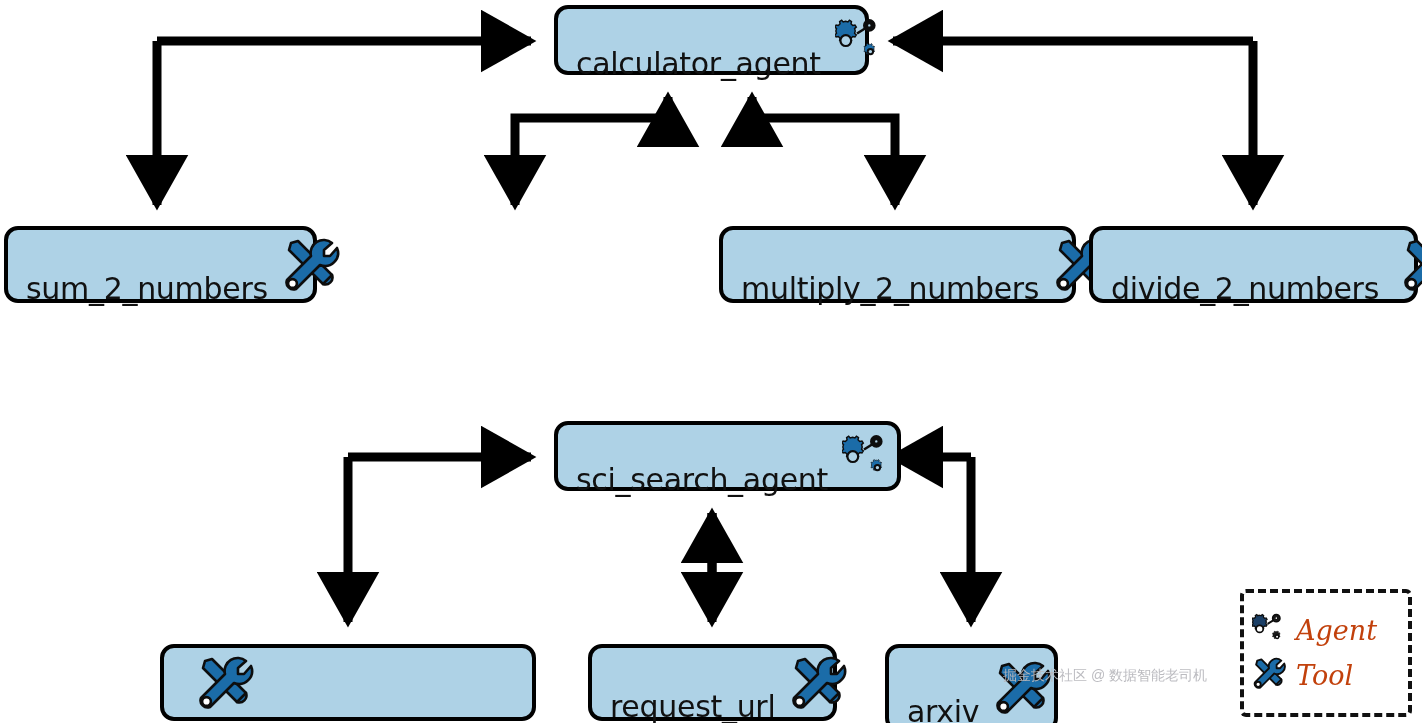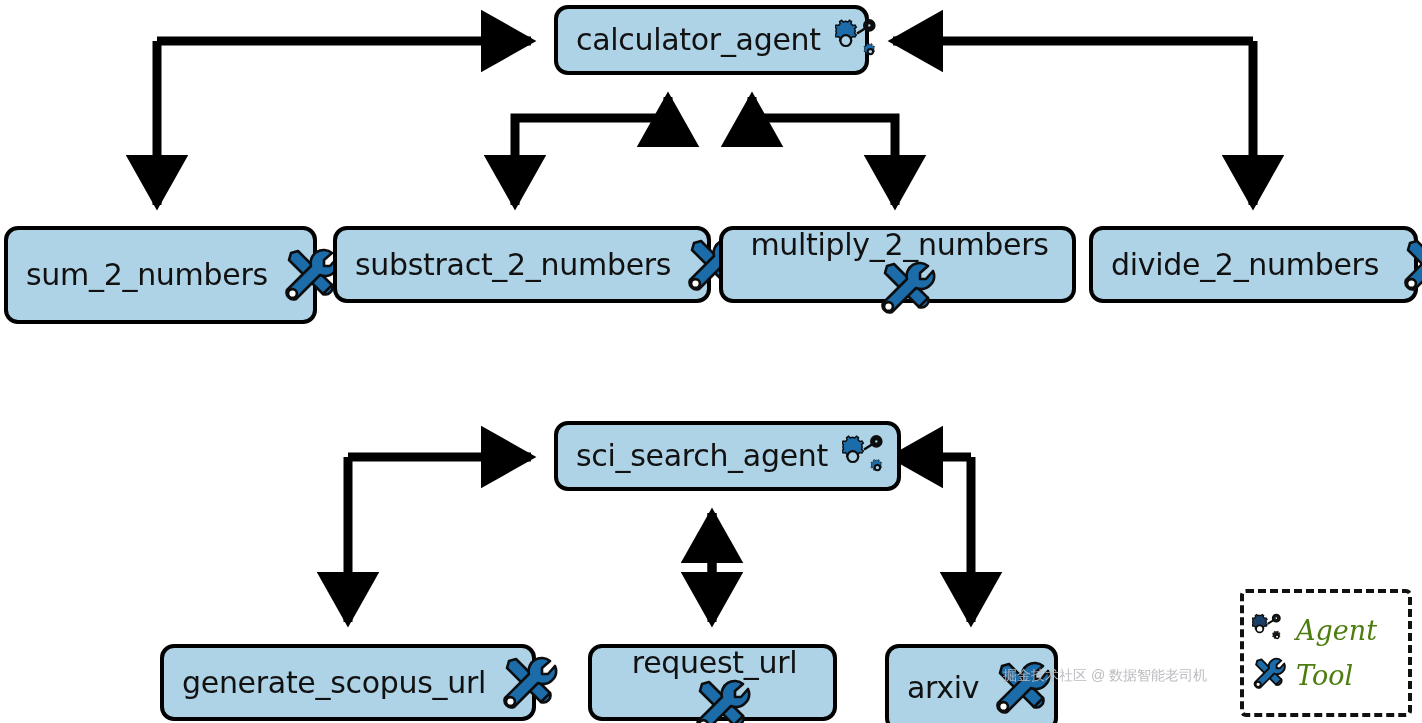--- a/index.html
+++ b/index.html
@@ -31,20 +31,21 @@
     padding: 0 14px 0 18px;
     z-index: 5;
   }
   .node .node-label {
     font-family: "DejaVu Sans", sans-serif;
     font-size: 30px;
     line-height: 1;
     color: #111111;
     white-space: nowrap;
     letter-spacing: -0.3px;
+    margin-top: 48px;
   }
   .node.agent .node-label { font-size: 30px; }
   .node .node-icon {
     flex: 0 0 auto;
     display: flex;
     align-items: center;
     justify-content: center;
     margin-left: 14px;
   }
   
@@ -76,21 +77,21 @@
   }
   .legend-row {
     display: flex;
     align-items: center;
     gap: 10px;
   }
   .legend-row .legend-label {
     font-family: "DejaVu Serif", serif;
     font-style: italic;
     font-size: 27px;
-    color: #4d7c0f;
+    color: #c2410c;
     line-height: 1;
   }
   
   #watermark {
     position: absolute;
     left: 1003px;
     top: 667px;
     font-family: Liberation Sans, sans-serif;
     font-size: 14px;
     color: #b8b8bd;
@@ -150,49 +151,36 @@
         <circle cx="35.4" cy="34.6" r="2.7" fill="#aed2e6" stroke="#0d0d0d" stroke-width="2"></circle>
         <g stroke="#0d0d0d" stroke-width="2.2" fill="#0d0d0d">
           <circle cx="34.3" cy="8.4" r="5.2"></circle>
         </g>
         <circle cx="34.3" cy="8.4" r="2.0" fill="#aed2e6" stroke="#0d0d0d" stroke-width="1.6"></circle>
         <path d="M22,16.5 L30,11.5" stroke="#0d0d0d" stroke-width="2.6" fill="none"></path>
       </svg>
     </span>
   </div>
 
-  <div class="node tool" style="left:4px; top:226px; width:313px; height:98px;">
+  <div class="node tool" style="left:4px; top:226px; width:313px; height:77px;">
     <span class="node-label">sum_2_numbers</span>
     <span class="node-icon">
       <svg width="58" height="56" viewBox="0 0 58 56" xmlns="http://www.w3.org/2000/svg">
         <g stroke="#0d0d0d" stroke-width="2.6" stroke-linejoin="round" stroke-linecap="round">
           <path d="M9,6 L16,4 L50,38 a7,7 0 0 1 -9,9 L7,13 z" fill="#1b6ca8"></path>
           <path d="M41,47 L50,38" fill="none"></path>
           <path d="M50,6 L42,13 l0,6 l6,0 l7,-8 a13,13 0 0 1 -17,17 L14,52 a7,7 0 0 1 -9,-9 L29,19 a13,13 0 0 1 21,-13 z" fill="#1b6ca8"></path>
           <circle cx="10.5" cy="46.5" r="4.4" fill="#ffffff"></circle>
         </g>
       </svg>
     </span>
   </div>
 
-  <div class="node tool" style="left:333px; top:226px; width:378px; height:77px;">
-    <span class="node-label">substract_2_numbers</span>
-    <span class="node-icon">
-      <svg width="58" height="56" viewBox="0 0 58 56" xmlns="http://www.w3.org/2000/svg">
-        <g stroke="#0d0d0d" stroke-width="2.6" stroke-linejoin="round" stroke-linecap="round">
-          <path d="M9,6 L16,4 L50,38 a7,7 0 0 1 -9,9 L7,13 z" fill="#1b6ca8"></path>
-          <path d="M41,47 L50,38" fill="none"></path>
-          <path d="M50,6 L42,13 l0,6 l6,0 l7,-8 a13,13 0 0 1 -17,17 L14,52 a7,7 0 0 1 -9,-9 L29,19 a13,13 0 0 1 21,-13 z" fill="#1b6ca8"></path>
-          <circle cx="10.5" cy="46.5" r="4.4" fill="#ffffff"></circle>
-        </g>
-      </svg>
-    </span>
-  </div>
-
-  <div class="node tool" style="left:719px; top:226px; width:357px; height:77px;flex-direction:column;">
+
+  <div class="node tool" style="left:719px; top:226px; width:357px; height:77px;">
     <span class="node-label">multiply_2_numbers</span>
     <span class="node-icon">
       <svg width="58" height="56" viewBox="0 0 58 56" xmlns="http://www.w3.org/2000/svg">
         <g stroke="#0d0d0d" stroke-width="2.6" stroke-linejoin="round" stroke-linecap="round">
           <path d="M9,6 L16,4 L50,38 a7,7 0 0 1 -9,9 L7,13 z" fill="#1b6ca8"></path>
           <path d="M41,47 L50,38" fill="none"></path>
           <path d="M50,6 L42,13 l0,6 l6,0 l7,-8 a13,13 0 0 1 -17,17 L14,52 a7,7 0 0 1 -9,-9 L29,19 a13,13 0 0 1 21,-13 z" fill="#1b6ca8"></path>
           <circle cx="10.5" cy="46.5" r="4.4" fill="#ffffff"></circle>
         </g>
       </svg>
@@ -228,34 +216,33 @@
         <g stroke="#0d0d0d" stroke-width="2.2" fill="#0d0d0d">
           <circle cx="34.3" cy="8.4" r="5.2"></circle>
         </g>
         <circle cx="34.3" cy="8.4" r="2.0" fill="#aed2e6" stroke="#0d0d0d" stroke-width="1.6"></circle>
         <path d="M22,16.5 L30,11.5" stroke="#0d0d0d" stroke-width="2.6" fill="none"></path>
       </svg>
     </span>
   </div>
 
   <div class="node tool" style="left:160px; top:644px; width:376px; height:77px;">
-    <span class="node-label">generate_scopus_url</span>
-    <span class="node-icon">
-      <svg width="58" height="56" viewBox="0 0 58 56" xmlns="http://www.w3.org/2000/svg">
-        <g stroke="#0d0d0d" stroke-width="2.6" stroke-linejoin="round" stroke-linecap="round">
-          <path d="M9,6 L16,4 L50,38 a7,7 0 0 1 -9,9 L7,13 z" fill="#1b6ca8"></path>
-          <path d="M41,47 L50,38" fill="none"></path>
-          <path d="M50,6 L42,13 l0,6 l6,0 l7,-8 a13,13 0 0 1 -17,17 L14,52 a7,7 0 0 1 -9,-9 L29,19 a13,13 0 0 1 21,-13 z" fill="#1b6ca8"></path>
-          <circle cx="10.5" cy="46.5" r="4.4" fill="#ffffff"></circle>
-        </g>
-      </svg>
-    </span>
-  </div>
-
-  <div class="node tool" style="left:588px; top:644px; width:249px; height:77px;flex-direction:column;">
+    <span class="node-icon">
+      <svg width="58" height="56" viewBox="0 0 58 56" xmlns="http://www.w3.org/2000/svg">
+        <g stroke="#0d0d0d" stroke-width="2.6" stroke-linejoin="round" stroke-linecap="round">
+          <path d="M9,6 L16,4 L50,38 a7,7 0 0 1 -9,9 L7,13 z" fill="#1b6ca8"></path>
+          <path d="M41,47 L50,38" fill="none"></path>
+          <path d="M50,6 L42,13 l0,6 l6,0 l7,-8 a13,13 0 0 1 -17,17 L14,52 a7,7 0 0 1 -9,-9 L29,19 a13,13 0 0 1 21,-13 z" fill="#1b6ca8"></path>
+          <circle cx="10.5" cy="46.5" r="4.4" fill="#ffffff"></circle>
+        </g>
+      </svg>
+    </span>
+  </div>
+
+  <div class="node tool" style="left:588px; top:644px; width:249px; height:77px;">
     <span class="node-label">request_url</span>
     <span class="node-icon">
       <svg width="58" height="56" viewBox="0 0 58 56" xmlns="http://www.w3.org/2000/svg">
         <g stroke="#0d0d0d" stroke-width="2.6" stroke-linejoin="round" stroke-linecap="round">
           <path d="M9,6 L16,4 L50,38 a7,7 0 0 1 -9,9 L7,13 z" fill="#1b6ca8"></path>
           <path d="M41,47 L50,38" fill="none"></path>
           <path d="M50,6 L42,13 l0,6 l6,0 l7,-8 a13,13 0 0 1 -17,17 L14,52 a7,7 0 0 1 -9,-9 L29,19 a13,13 0 0 1 21,-13 z" fill="#1b6ca8"></path>
           <circle cx="10.5" cy="46.5" r="4.4" fill="#ffffff"></circle>
         </g>
       </svg>

